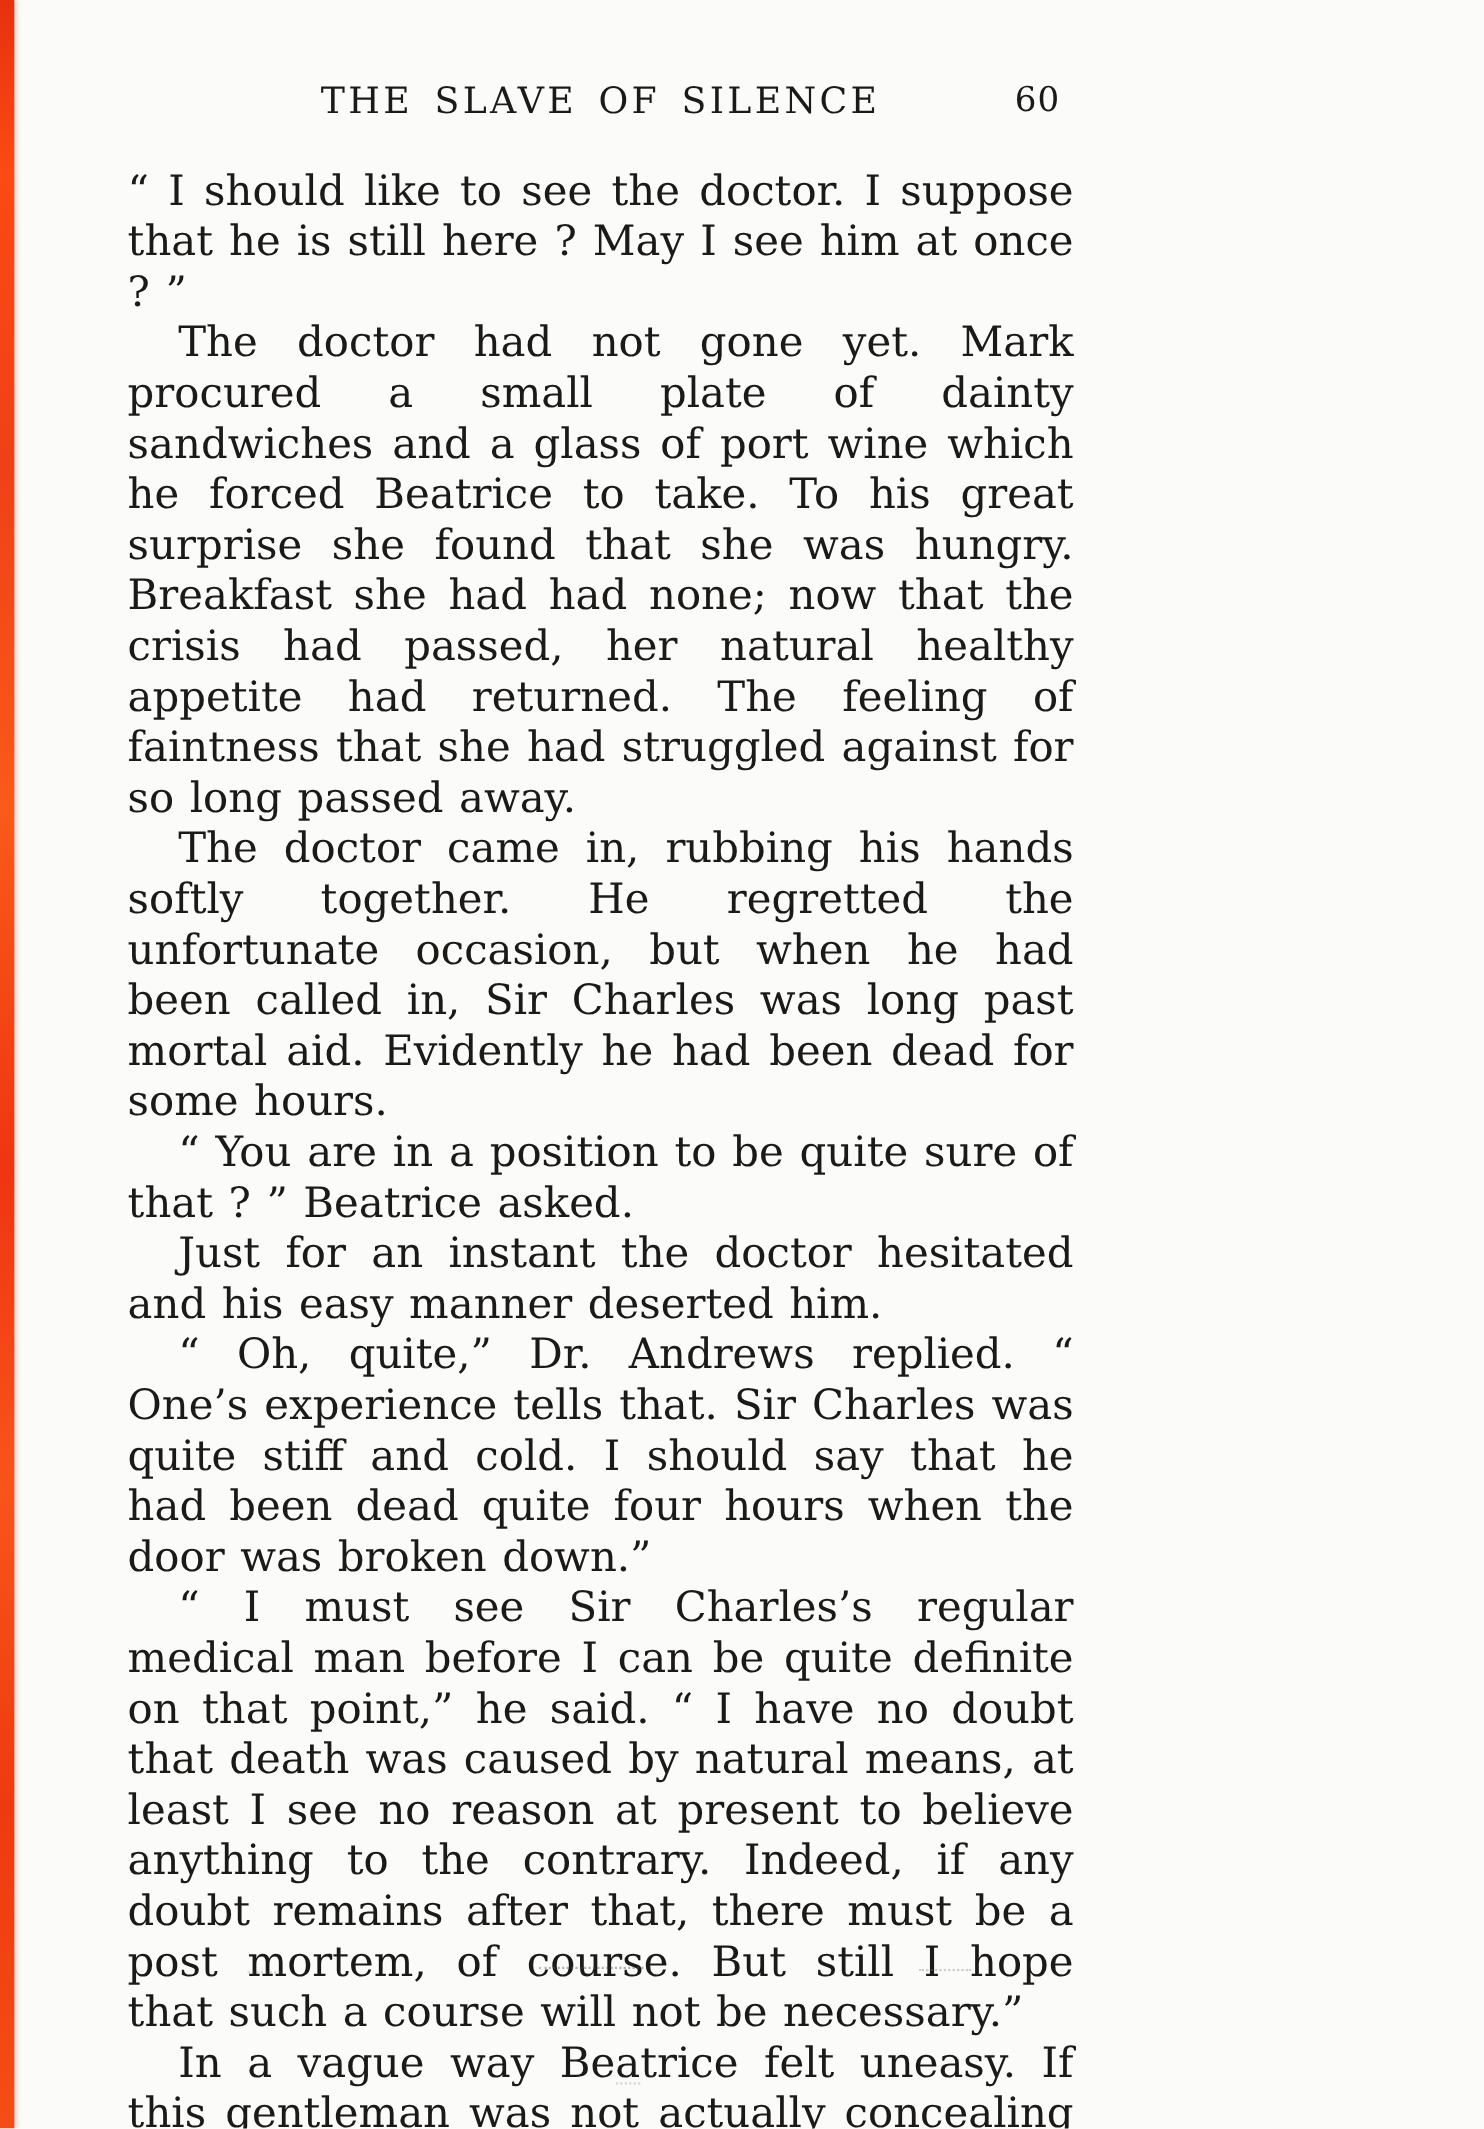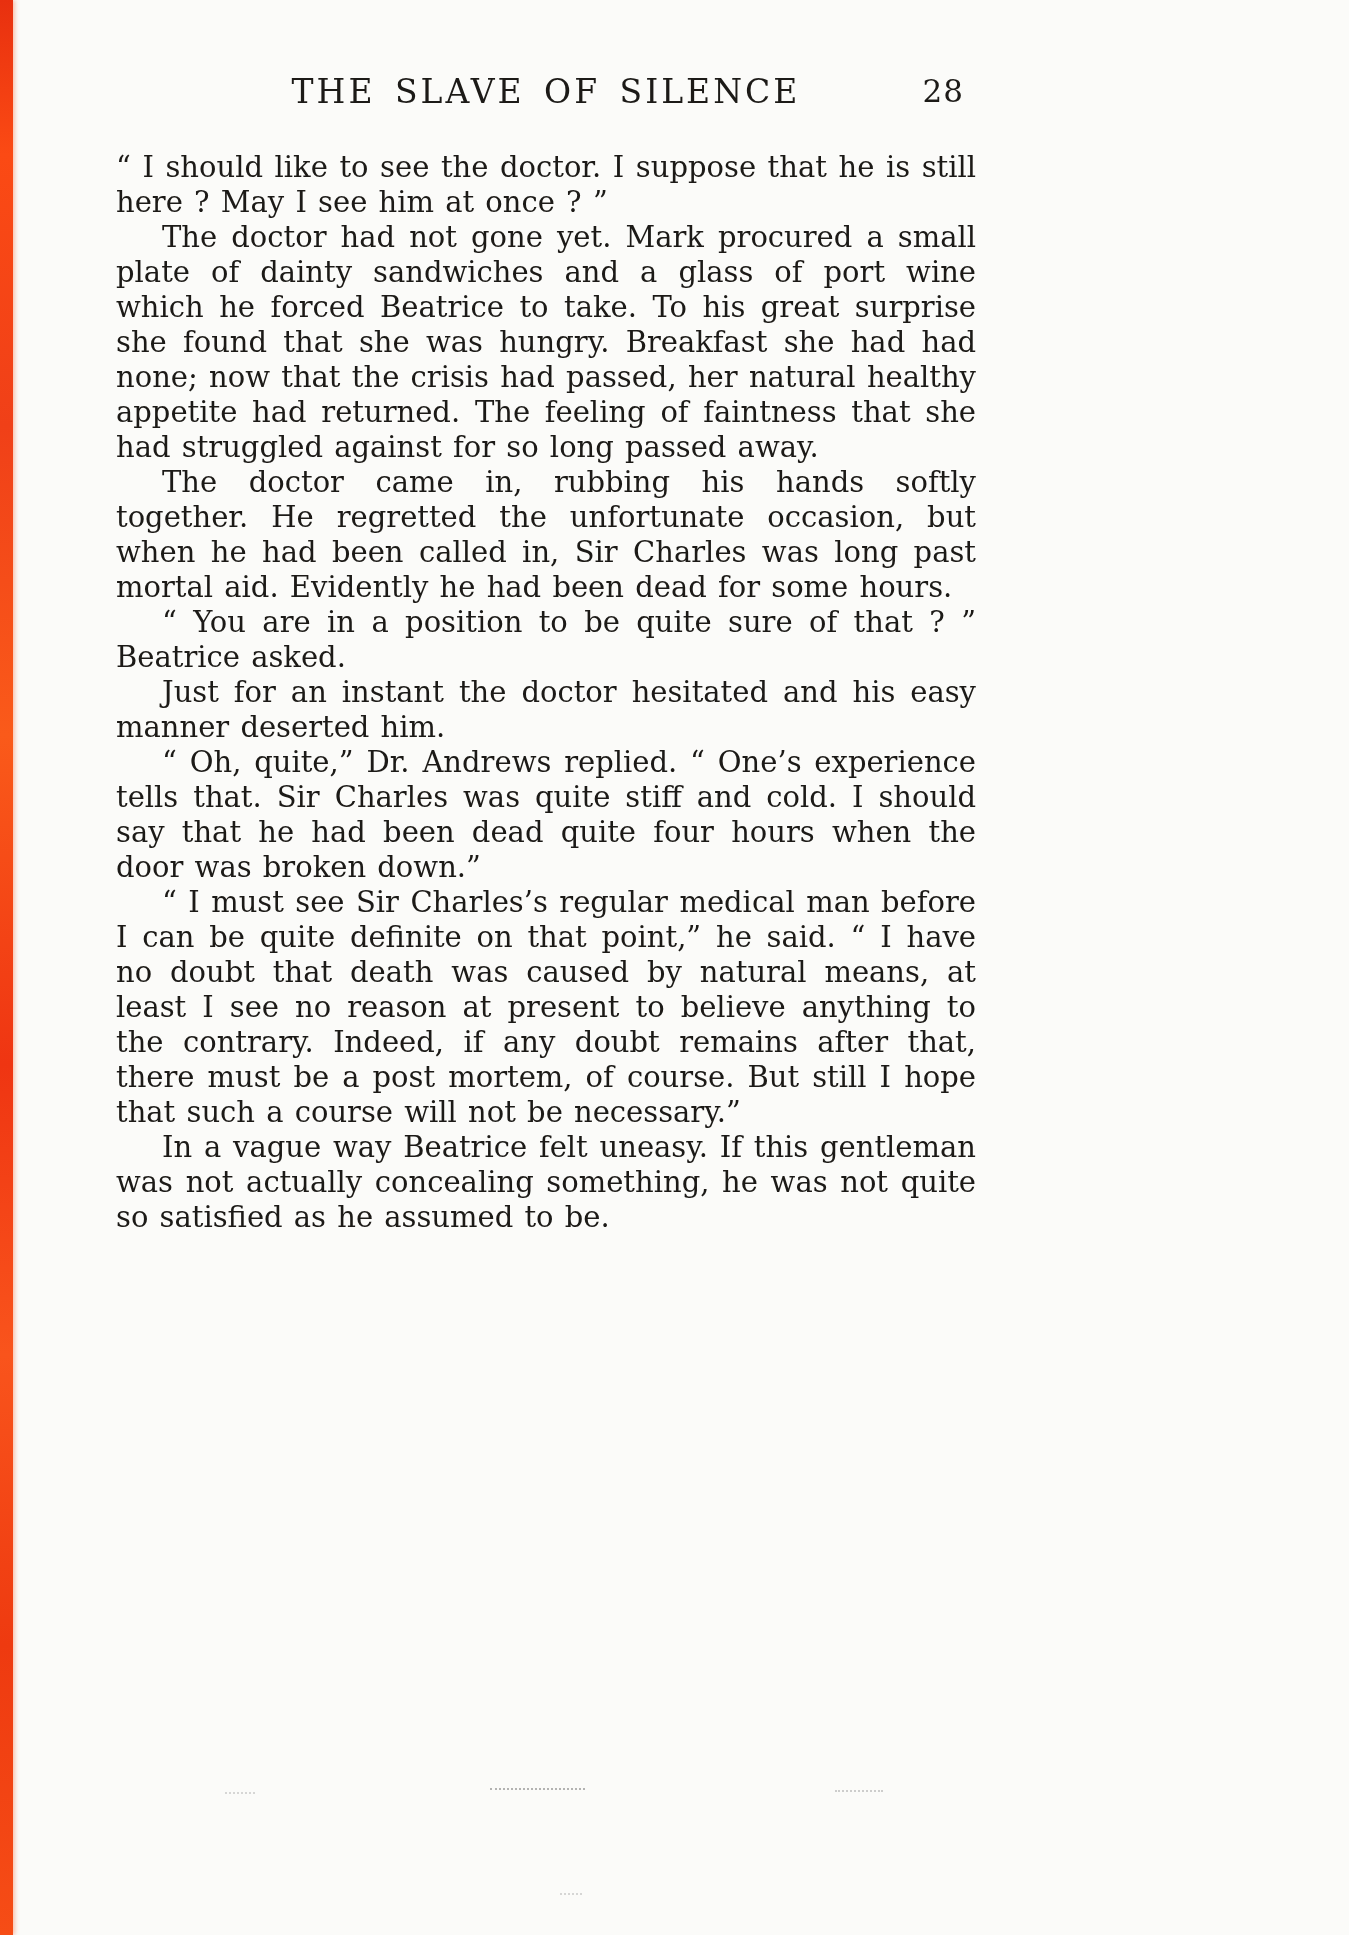--- a/index.html
+++ b/index.html
@@ -61,22 +61,22 @@
     font-size: 31px;
     letter-spacing: 1px;
   }
   main.page-body {
     position: absolute;
     top: 150px;
     left: 0;
     width: 100%;
   }
   p.para {
-    font-size: 29px;
-    line-height: 35px;
+    font-size: 38px;
+    line-height: 46px;
     text-align: justify;
     text-indent: 0;
     word-spacing: 2px;
   }
   p.para.indent { text-indent: 46px; }
   .italic { }
   
   .speck {
     position: absolute;
     border-top: 2px dotted rgba(90,90,90,0.45);
@@ -89,21 +89,21 @@
 </style>
 </head>
 <body>
 
 <div class="page">
   <div class="edge-stripe"></div>
 
   <div class="content">
     <header class="running-header">
       <div class="running-title">THE SLAVE OF SILENCE</div>
-      <div class="page-number">28</div>
+      <div class="page-number">60</div>
     </header>
 
     <main class="page-body" id="paragraphs">
         <p class="para"><span>“ I should like to see the doctor. I suppose that he is still here ? May I see him at once ? ”</span></p>
         <p class="para indent"><span>The doctor had not gone yet. Mark procured a small plate of dainty sandwiches and a glass of port wine which he forced Beatrice to take. To his great surprise she found that she was hungry. Breakfast she had had none; now that the crisis had passed, her natural healthy appetite had returned. The feeling of faintness that she had struggled against for so long passed away.</span></p>
         <p class="para indent"><span>The doctor came in, rubbing his hands softly together. He regretted the unfortunate occasion, but when he had been called in, Sir Charles was long past mortal aid. Evidently he had been dead for some hours.</span></p>
         <p class="para indent"><span>“ You are in a position to be quite sure of that ? ” Beatrice asked.</span></p>
         <p class="para indent"><span>Just for an instant the doctor hesitated and his easy manner deserted him.</span></p>
         <p class="para indent"><span>“ Oh, quite,” Dr. Andrews replied. “ One’s experience tells that. Sir Charles was quite stiff and cold. I should say that he had been dead quite four hours when the door was broken down.”</span></p>
         <p class="para indent"><span>“ I must see Sir Charles’s regular medical man before I can be quite definite on that point,” he said. “ I have no doubt that death was caused by natural means, at least I see no reason at present to believe anything to the contrary. Indeed, if any doubt remains after that, there must be a </span><span class="italic">post mortem,</span><span> of course. But still I hope that such a course will not be necessary.”</span></p>

